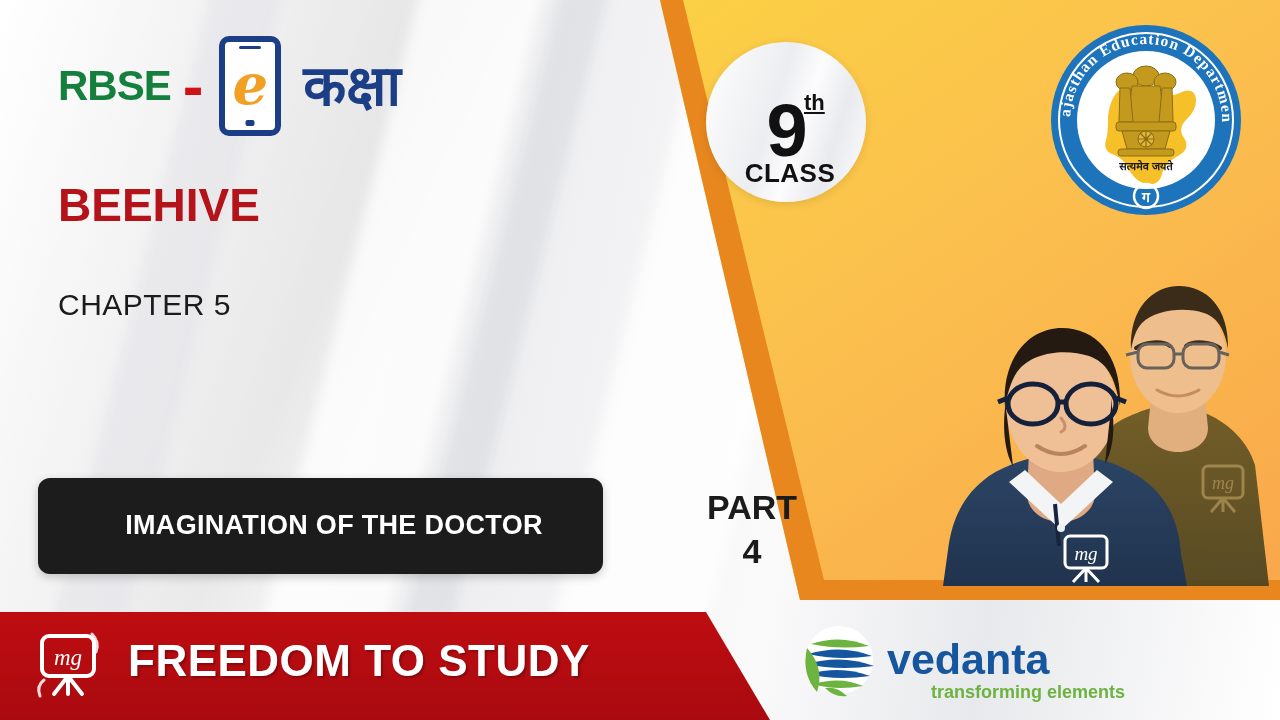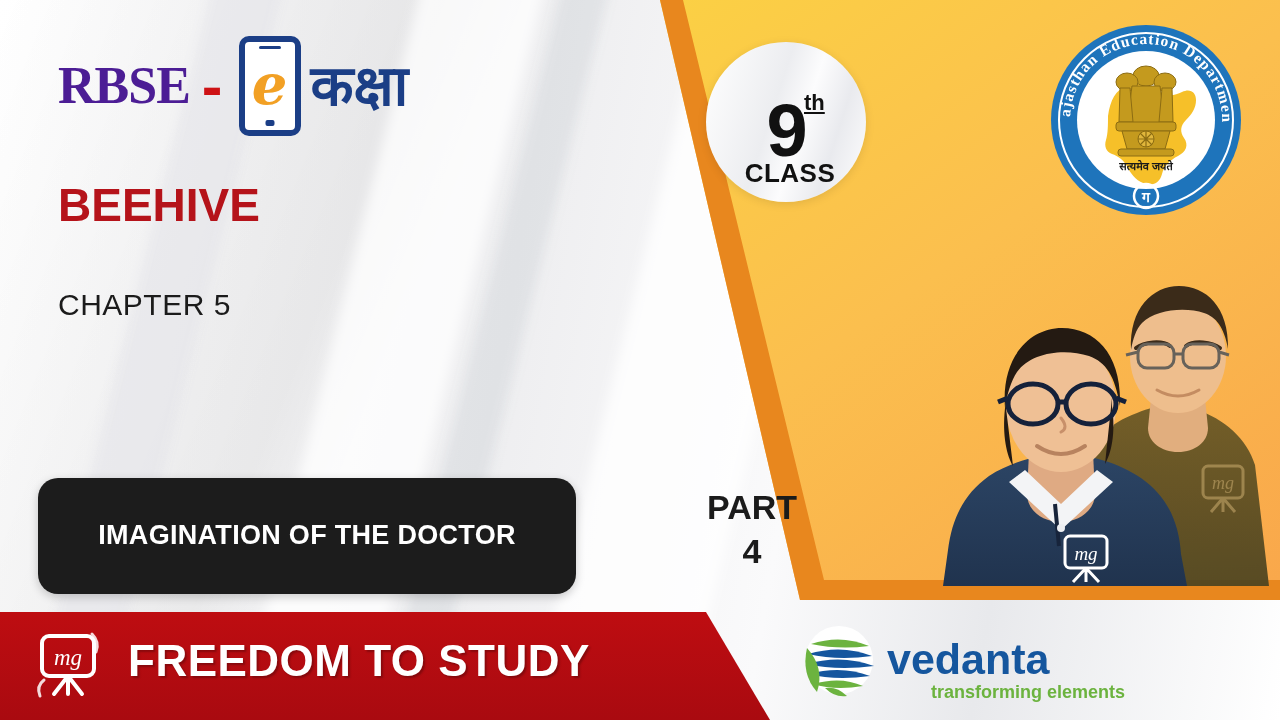--- a/index.html
+++ b/index.html
@@ -34,36 +34,36 @@
   .class-num{position:absolute;left:0;right:0;top:52px;text-align:center;font-size:74px;font-weight:800;color:#111;line-height:1;letter-spacing:-2px;}
   .class-sup{position:absolute;left:98px;top:48px;font-size:22px;font-weight:700;color:#111;text-decoration:underline;}
   .class-word{position:absolute;left:8px;right:0;top:116px;text-align:center;font-size:26px;font-weight:800;color:#111;letter-spacing:.5px;}
 
   
   .emblem{position:absolute;left:1046px;top:20px;width:200px;height:200px;}
   .emblem svg{display:block;}
 
   
   .logo-row{position:absolute;left:58px;top:36px;display:flex;align-items:center;gap:6px;}
-  .rbse{font-size:52px;font-weight:800;color:#4c1d95;letter-spacing:-1px;line-height:1;font-family:Liberation Serif, serif;}
+  .rbse{font-size:42px;font-weight:800;color:#15803d;letter-spacing:-1px;line-height:1;}
   .dash{font-size:62px;font-weight:800;color:#CE1215;margin:0 10px 0 6px;line-height:1;}
   .ephone{position:relative;width:62px;height:100px;border:6px solid #1B3E86;border-radius:10px;background:#fff;
     display:flex;align-items:center;justify-content:center;box-sizing:border-box;}
   .ephone:before{content:"";position:absolute;top:4px;left:50%;transform:translateX(-50%);width:22px;height:3px;border-radius:2px;background:#1B3E86;}
   .ephone:after{content:"";position:absolute;bottom:4px;left:50%;transform:translateX(-50%);width:9px;height:6px;border-radius:2px;background:#1B3E86;}
   .eletter{font-size:56px;font-weight:700;font-style:italic;color:#F2A024;line-height:1;font-family:"DejaVu Serif",serif;margin-top:-4px;}
-  .kaksha{font-size:56px;font-weight:700;color:#1B3E86;line-height:1;margin-left:4px;font-family:"Liberation Sans",sans-serif;}
+  .kaksha{font-size:56px;font-weight:700;color:#1B3E86;line-height:1;margin-left:16px;font-family:"Liberation Sans",sans-serif;}
 
   .book{position:absolute;left:58px;top:178px;font-size:46px;font-weight:800;color:#B5131A;letter-spacing:0px;}
 
   .chapter{position:absolute;left:58px;top:288px;font-size:30px;font-weight:400;color:#1B1B1B;letter-spacing:.5px;}
   .title{position:absolute;left:56px;top:326px;width:690px;font-size:50px;font-weight:800;color:#1B1B1B;line-height:1.12;letter-spacing:-.5px;}
 
-  .pill{position:absolute;left:38px;top:478px;width:538px;height:116px;background:#1C1C1C;border-radius:20px;
-    display:flex;align-items:center;justify-content:center;text-align:center;box-shadow:0 3px 10px rgba(0,0,0,.2);}
+  .pill{position:absolute;left:38px;top:478px;width:538px;height:96px;background:#1C1C1C;border-radius:12px;
+    display:flex;align-items:center;justify-content:center;text-align:center;box-shadow:0 3px 10px rgba(0,0,0,.2);padding-left:27px;}
   .pill span{color:#fff;font-size:27px;font-weight:800;line-height:1.25;letter-spacing:.3px;padding:0 18px;}
 
   .part{position:absolute;left:672px;top:486px;width:160px;text-align:center;font-size:34px;font-weight:800;color:#1B1B1B;line-height:1.28;}
 
   
   .teachers{position:absolute;left:905px;top:238px;width:375px;height:348px;overflow:hidden;}
 
   
   .banner{position:absolute;left:0;top:612px;width:770px;height:108px;
     background:linear-gradient(180deg,#BE0D11 0%,#A90A10 100%);

